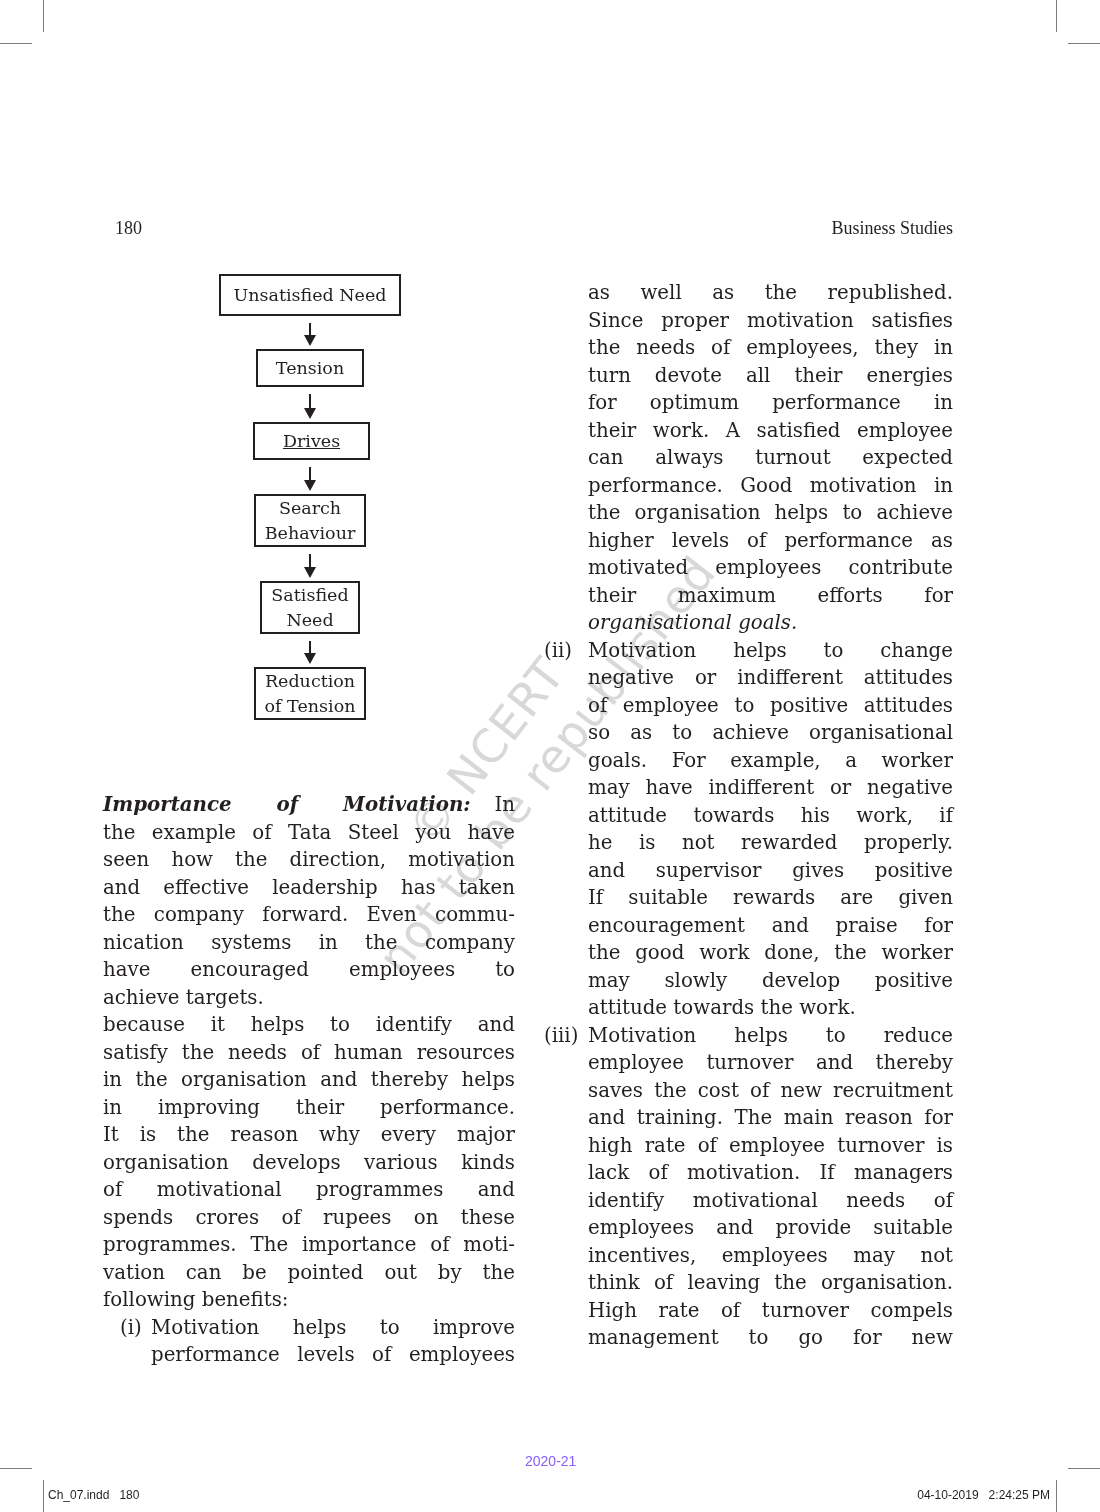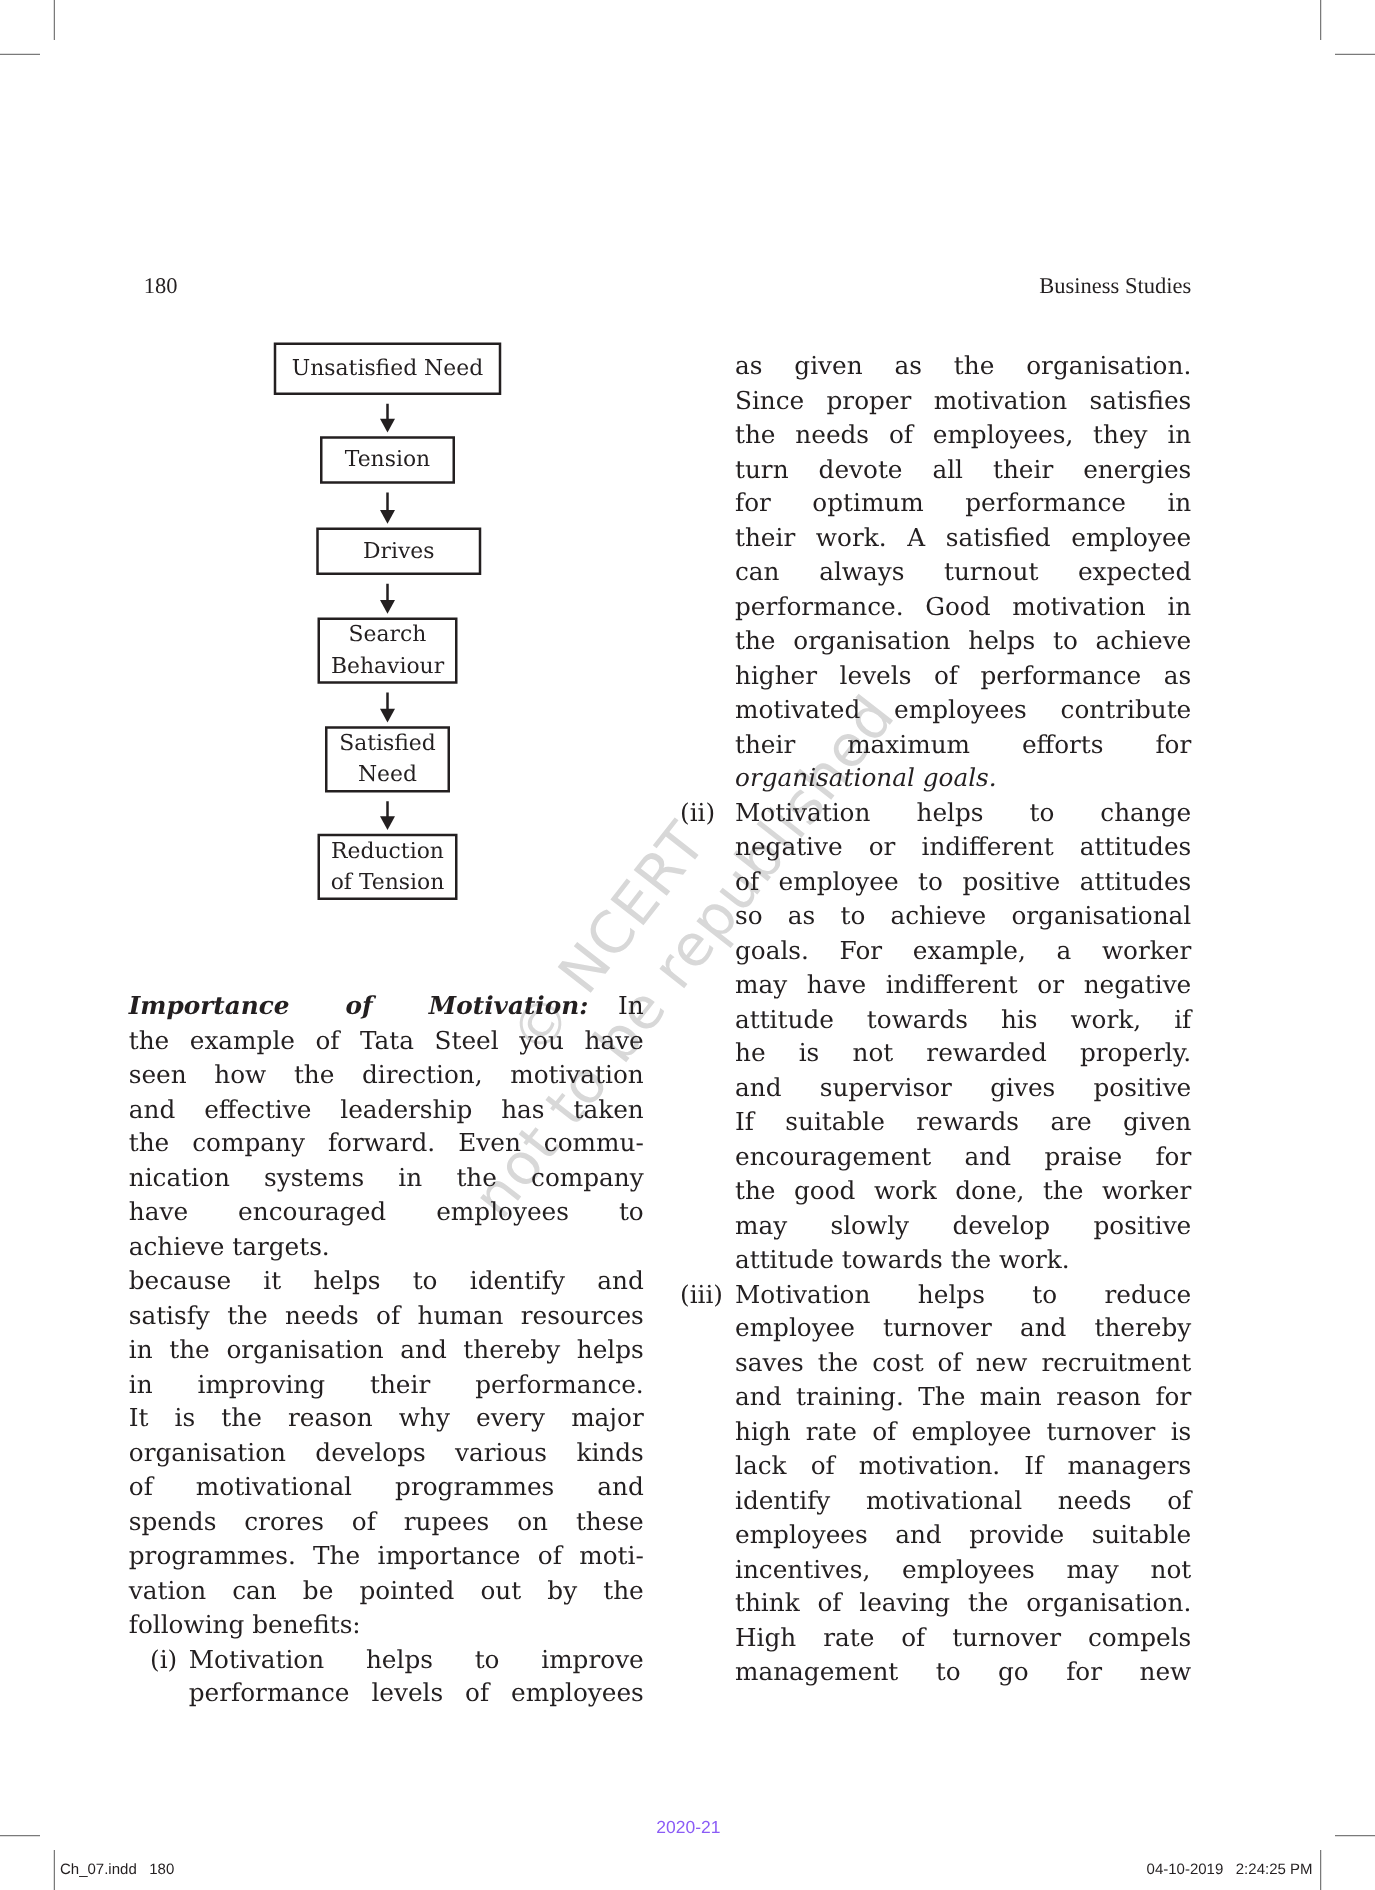--- a/index.html
+++ b/index.html
@@ -75,21 +75,21 @@
       <div class="stem" style="height: 13px;"></div>
       <div class="head" style="top: 12px;"></div>
     </div>
     <div class="fbox" style="left: 56px; top: 77px; width: 108px; height: 38px; padding-top: 5px;">
       <div>Tension</div>
     </div>
     <div class="farrow" style="top: 122px; height: 25px;">
       <div class="stem" style="height: 15px;"></div>
       <div class="head" style="top: 14px;"></div>
     </div>
-    <div class="fbox" style="left: 53px; top: 150px; width: 132px; height: 38px; padding-top: 5px;">
+    <div class="fbox" style="left: 53px; top: 150px; width: 117px; height: 38px; padding-top: 5px; text-decoration: underline;">
       <div>Drives</div>
     </div>
     <div class="farrow" style="top: 195px; height: 24px;">
       <div class="stem" style="height: 14px;"></div>
       <div class="head" style="top: 13px;"></div>
     </div>
     <div class="fbox" style="left: 54px; top: 222px; width: 112px; height: 53px; padding-top: 0px;">
       <div>Search</div>
       <div>Behaviour</div>
     </div>
@@ -138,21 +138,21 @@
       <div class="item-first li-left">
         <span class="item-label">(i)</span>
         <span class="line" style="padding-left: 31px;">Motivation helps to improve</span>
         <span class="line" style="padding-left: 31px;">performance levels of employees</span>
       </div>
     </div>
   </div>
 
 <div class="col col-right" id="right-col">
     <div>
-      <span class="line" style="padding-left: 44px;">as given as the organisation.</span>
+      <span class="line" style="padding-left: 44px;">as well as the republished.</span>
       <span class="line" style="padding-left: 44px;">Since proper motivation satisfies</span>
       <span class="line" style="padding-left: 44px;">the needs of employees, they in</span>
       <span class="line" style="padding-left: 44px;">turn devote all their energies</span>
       <span class="line" style="padding-left: 44px;">for optimum performance in</span>
       <span class="line" style="padding-left: 44px;">their work. A satisfied employee</span>
       <span class="line" style="padding-left: 44px;">can always turnout expected</span>
       <span class="line" style="padding-left: 44px;">performance. Good motivation in</span>
       <span class="line" style="padding-left: 44px;">the organisation helps to achieve</span>
       <span class="line" style="padding-left: 44px;">higher levels of performance as</span>
       <span class="line" style="padding-left: 44px;">motivated employees contribute</span>

